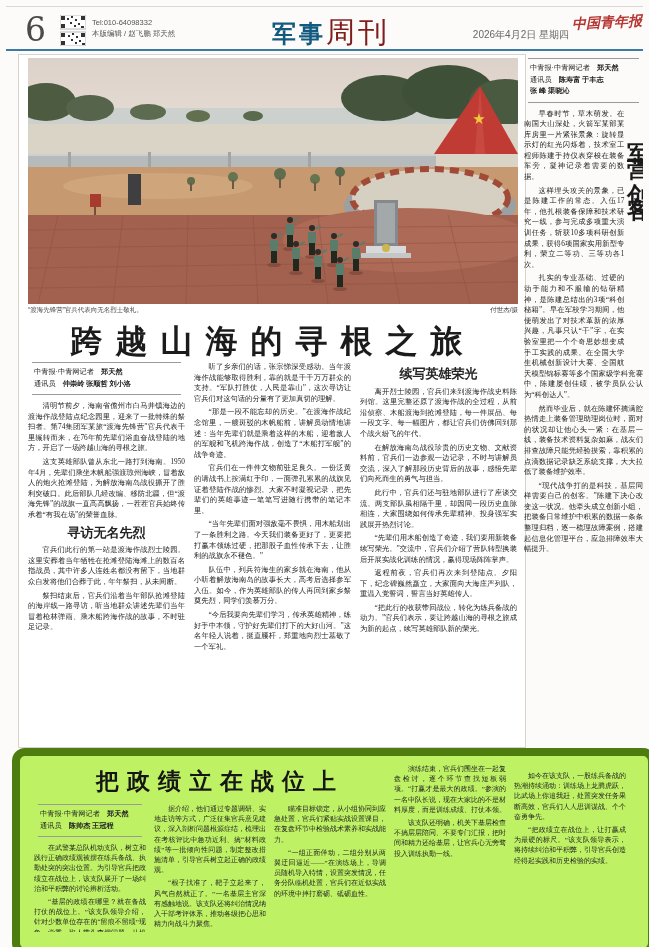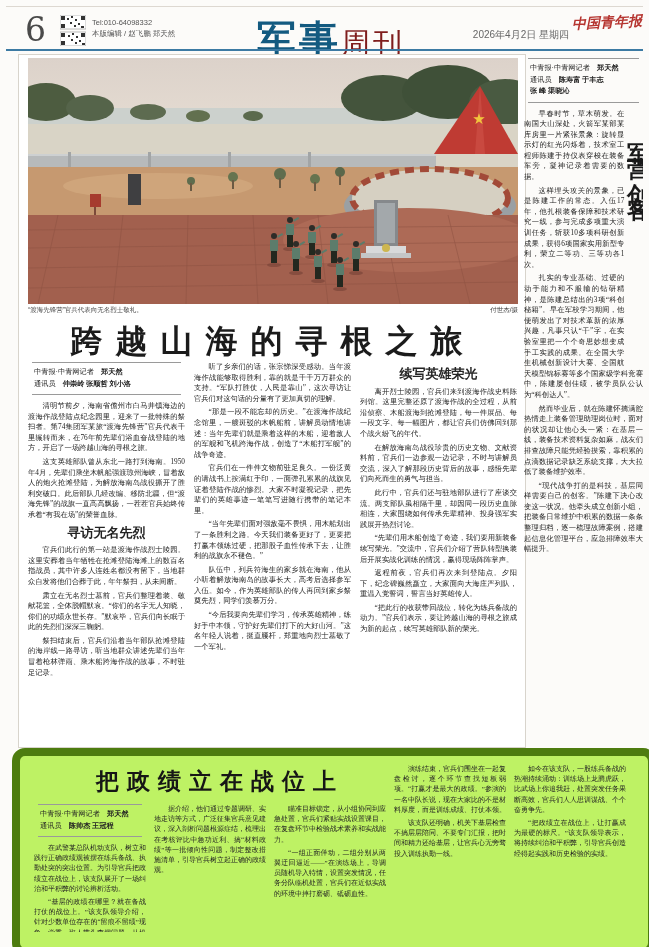--- a/index.html
+++ b/index.html
@@ -9,21 +9,21 @@
     font-family:"Liberation Serif", serif;
   }
   .abs{position:absolute;}
   
   .page-edge{top:6px;left:6px;right:6px;border-top:1px solid #ddd8d1;height:0;}
   .page-num{left:25px;top:10px;font-size:33px;color:#4a4a4a;font-family:"DejaVu Serif",serif;}
   .qr-stack{left:60px;top:15px;width:26px;height:31px;}
   .header-contact{left:92px;top:17px;font-size:7.5px;line-height:11px;color:#555;
     font-family:"Liberation Sans",sans-serif;}
   .section-title{left:0;top:13px;width:100%;text-align:center;letter-spacing:3px;}
-  .section-title .bold{font-size:39px;font-weight:bold;color:#135a80;margin-left:13px;}
+  .section-title .bold{font-size:24px;font-weight:bold;color:#135a80;margin-left:13px;}
   .section-title .light{font-size:29px;color:#7f1d1d;}
   .header-meta{right:80px;top:28px;font-size:10px;color:#666;font-family:"Liberation Sans",sans-serif;}
   .masthead{right:6px;top:15px;width:72px;text-align:center;color:#b5342f;
     font-size:14px;font-weight:bold;font-style:italic;transform:rotate(-3deg);line-height:15px;}
   .header-rule{top:49px;left:6px;right:6px;height:2px;background:#3c7aa3;}
   
   .main-box{left:18px;top:54px;width:506px;height:692px;border:1px solid #d8d4cc;background:#fff;}
   .photo{left:28px;top:58px;width:490px;height:246px;}
   .caption-row{left:28px;top:306px;width:490px;display:flex;justify-content:space-between;
     font-size:6.5px;color:#444;font-family:"Liberation Sans",sans-serif;}
@@ -45,21 +45,21 @@
   .red-box{left:12px;top:748px;width:628px;height:192px;border:8px solid #4d7c0f;
     border-radius:13px;background:#bef264;}
   .bottom-headline{left:42px;top:10px;width:316px;text-align:center;font-size:23px;
     font-weight:bold;letter-spacing:8px;color:#161616;white-space:nowrap;}
   .b-col{position:absolute;width:112px;overflow:hidden;font-size:7px;line-height:10.2px;
     text-align:justify;color:#232323;}
   .b1{left:14px;top:48px;height:128px;}
   .b2{left:134px;top:48px;height:128px;}
   .b3{left:254px;top:48px;height:128px;}
   .b4{left:374px;top:8px;height:168px;}
-  .b5{left:494px;top:8px;height:168px;}
+  .b5{left:494px;top:15px;height:168px;}
 </style>
 </head>
 <body>
 
 <div class="abs page-edge"></div>
 
 <div class="abs page-num">6</div>
 
 <div class="abs qr-stack">
   <svg width="26" height="31" viewBox="0 0 26 31">
@@ -241,21 +241,20 @@
   <div class="col">
     <div class="byline-box">
       <div><span>中青报·中青网记者</span>　<span class="nm">郑天然</span></div>
       <div><span>通讯员</span>　<span class="nm">仲崇岭 张顺哲 刘小洛</span></div>
     </div>
     <div>
         <p class="para">清明节前夕，海南省儋州市白马井镇海边的渡海作战登陆点纪念园里，迎来了一批特殊的祭扫者。第74集团军某旅“渡海先锋营”官兵代表千里辗转而来，在76年前先辈们浴血奋战登陆的地方，开启了一场跨越山海的寻根之旅。</p>
         <p class="para">这支英雄部队曾从东北一路打到海南。1950年4月，先辈们乘坐木帆船强渡琼州海峡，冒着敌人的炮火抢滩登陆，为解放海南岛战役撕开了胜利突破口。此后部队几经改编、移防北疆，但“渡海先锋”的战旗一直高高飘扬，一茬茬官兵始终传承着“有我在场”的荣誉血脉。</p>
         <div class="subhead">寻访无名先烈</div>
         <p class="para">官兵们此行的第一站是渡海作战烈士陵园。这里安葬着当年牺牲在抢滩登陆海滩上的数百名指战员，其中许多人连姓名都没有留下，当地群众自发将他们合葬于此，年年祭扫，从未间断。</p>
-        <p class="para">肃立在无名烈士墓前，官兵们整理着装、敬献花篮，全体脱帽默哀。“你们的名字无人知晓，你们的功绩永世长存。”默哀毕，官兵们向长眠于此的先烈们深深三鞠躬。</p>
         <p class="para">祭扫结束后，官兵们沿着当年部队抢滩登陆的海岸线一路寻访，听当地群众讲述先辈们当年冒着枪林弹雨、乘木船跨海作战的故事，不时驻足记录。</p>
       </div>
   </div>
   <div class="col">
     <div>
         <p class="para">听了乡亲们的话，张宗悌深受感动。当年渡海作战能够取得胜利，靠的就是千千万万群众的支持。“军队打胜仗，人民是靠山”，这次寻访让官兵们对这句话的分量有了更加真切的理解。</p>
         <p class="para">“那是一段不能忘却的历史。”在渡海作战纪念馆里，一艘斑驳的木帆船前，讲解员动情地讲述：当年先辈们就是乘着这样的木船，迎着敌人的军舰和飞机跨海作战，创造了“木船打军舰”的战争奇迹。</p>
         <p class="para">官兵们在一件件文物前驻足良久。一份泛黄的请战书上按满红手印，一面弹孔累累的战旗见证着登陆作战的惨烈。大家不时凝视记录，把先辈们的英雄事迹一笔笔写进随行携带的笔记本里。</p>
         <p class="para">“当年先辈们面对强敌毫不畏惧，用木船划出了一条胜利之路。今天我们装备更好了，更要把打赢本领练过硬，把那股子血性传承下去，让胜利的战旗永不褪色。”</p>
         <p class="para">队伍中，列兵符海生的家乡就在海南，他从小听着解放海南岛的故事长大，高考后选择参军入伍。如今，作为英雄部队的传人再回到家乡祭奠先烈，同学们羡慕万分。</p>
@@ -298,20 +297,21 @@
       <div><span>中青报·中青网记者</span>　<span class="nm">郑天然</span></div>
       <div><span>通讯员</span>　<span class="nm">陈帅杰 王冠程</span></div>
     </div>
     <div>
         <p class="para">在武警某总队机动支队，树立和践行正确政绩观被摆在练兵备战、执勤处突的突出位置。为引导官兵把政绩立在战位上，该支队展开了一场纠治和平积弊的讨论辨析活动。</p>
         <p class="para">“基层的政绩在哪里？就在备战打仗的战位上。”该支队领导介绍，针对少数单位存在的“留痕不留绩”现象，党委一班人带头查摆问题，从机关抓起纠治形式主义、官僚主义。</p>
       </div>
   </div>
   <div class="b-col b2">
       <p class="para">据介绍，他们通过专题调研、实地走访等方式，广泛征集官兵意见建议，深入剖析问题根源症结，梳理出在考核评比中急功近利、搞“材料政绩”等一批倾向性问题，制定整改措施清单，引导官兵树立起正确的政绩观。</p>
+      <p class="para">“根子找准了，靶子立起来了，风气自然就正了。”一名基层主官深有感触地说。该支队还将纠治情况纳入干部考评体系，推动各级把心思和精力向战斗力聚焦。</p>
     </div>
   <div class="b-col b3">
       <p class="para">瞄准目标锁定，从小组协同到应急处置，官兵们紧贴实战设置课目，在复盘环节中检验战术素养和实战能力。</p>
       <p class="para">“一组正面佯动，二组分别从两翼迂回逼近——”在演练场上，导调员随机导入特情，设置突发情况，任务分队临机处置，官兵们在近似实战的环境中摔打磨砺、砥砺血性。</p>
     </div>
   <div class="b-col b4">
       <p class="para">演练结束，官兵们围坐在一起复盘检讨，逐个环节查找短板弱项。“打赢才是最大的政绩。”参演的一名中队长说，现在大家比的不是材料厚度，而是训练成绩、打仗本领。</p>
       <p class="para">该支队还明确，机关下基层检查不搞层层陪同、不要专门汇报，把时间和精力还给基层，让官兵心无旁骛投入训练执勤一线。</p>
     </div>
   <div class="b-col b5">

